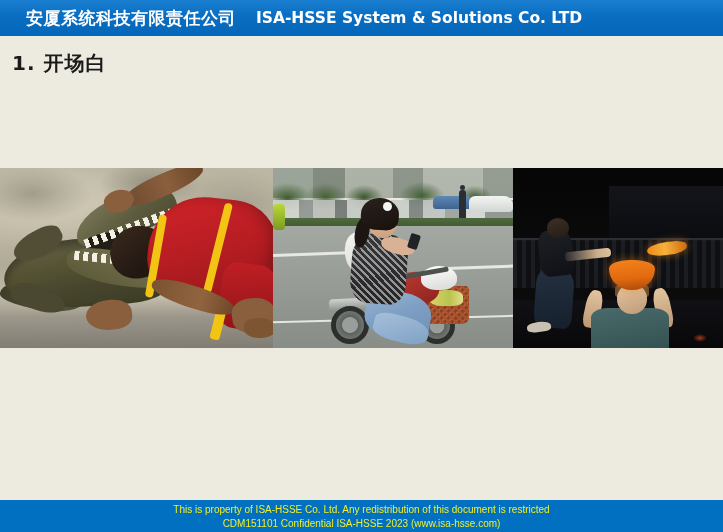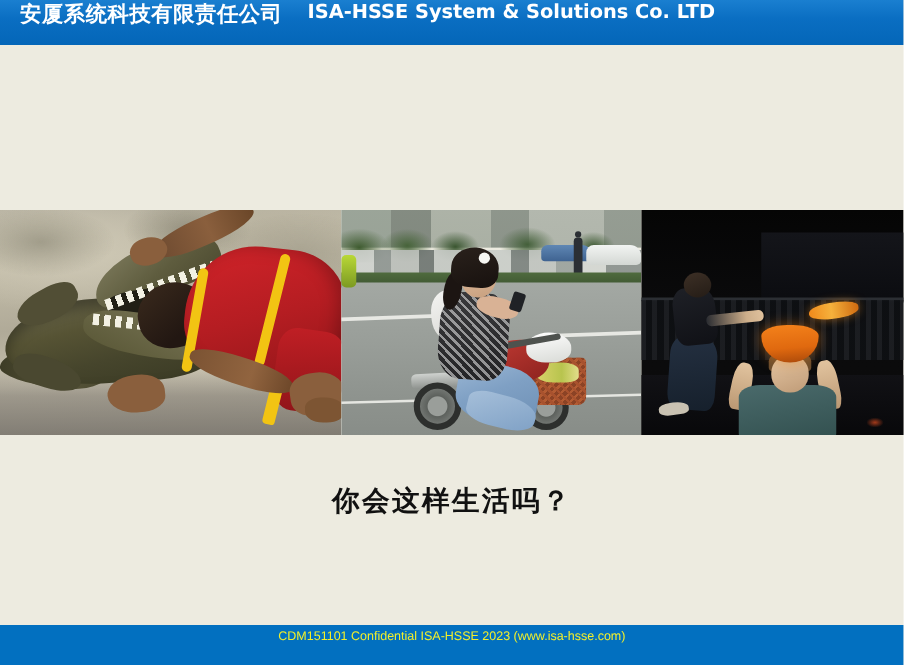--- a/index.html
+++ b/index.html
@@ -54,21 +54,22 @@
     color: #f0a81e;
     text-shadow: 0 1px 0 #7a5405;
     line-height: 28px;
     user-select: none;
   }
   .header-bar {
     flex: 1 1 auto;
     height: 36px;
     background: linear-gradient(180deg,#1a7fd0 0%, #0a6ec2 42%, #0466b8 100%);
     display: flex;
-    padding-left: 16px;
+    align-items: center;
+    padding-left: 26px;
     box-sizing: border-box;
     overflow: hidden;
   }
   .header-title-cn {
     color: #ffffff;
     font-family: "DejaVu Sans", sans-serif;
     font-size: 17px;
     font-weight: bold;
     letter-spacing: .5px;
     white-space: nowrap;
@@ -640,20 +641,21 @@
 
 <div class="slide">
 
   <div class="header">
     <div class="header-bar">
       <span class="header-title-cn">安厦系统科技有限责任公司</span>
       <span class="header-title-en">ISA-HSSE  System &amp; Solutions Co. LTD</span>
     </div>
   </div>
 
+  <div class="slide-title">1.  开场白</div>
 
   <div class="image-strip">
 
     <div class="photo photo-1">
       <div class="p1-bg"></div>
       <div class="p1-wet"></div>
       <div class="p1-croc-tail"></div>
       <div class="p1-croc-body"></div>
       <div class="p1-croc-leg-a"></div>
       <div class="p1-croc-leg-b"></div>
@@ -726,19 +728,19 @@
       <div class="p3-victim-arm-r"></div>
       <div class="p3-victim-torso"></div>
       <div class="p3-victim-hair"></div>
       <div class="p3-victim-head"></div>
       <div class="p3-bowl"></div>
       <div class="p3-glow"></div>
     </div>
 
   </div>
 
-  <div class="caption">你会这样生活吗？</div>
 
   <div class="footer">
+    <div class="footer-line">This is property of ISA-HSSE Co. Ltd. Any redistribution of this document is restricted</div>
     <div class="footer-line">CDM151101 Confidential   ISA-HSSE 2023  (www.isa-hsse.com)</div>
   </div>
 
 </div>
 
 </body></html>

